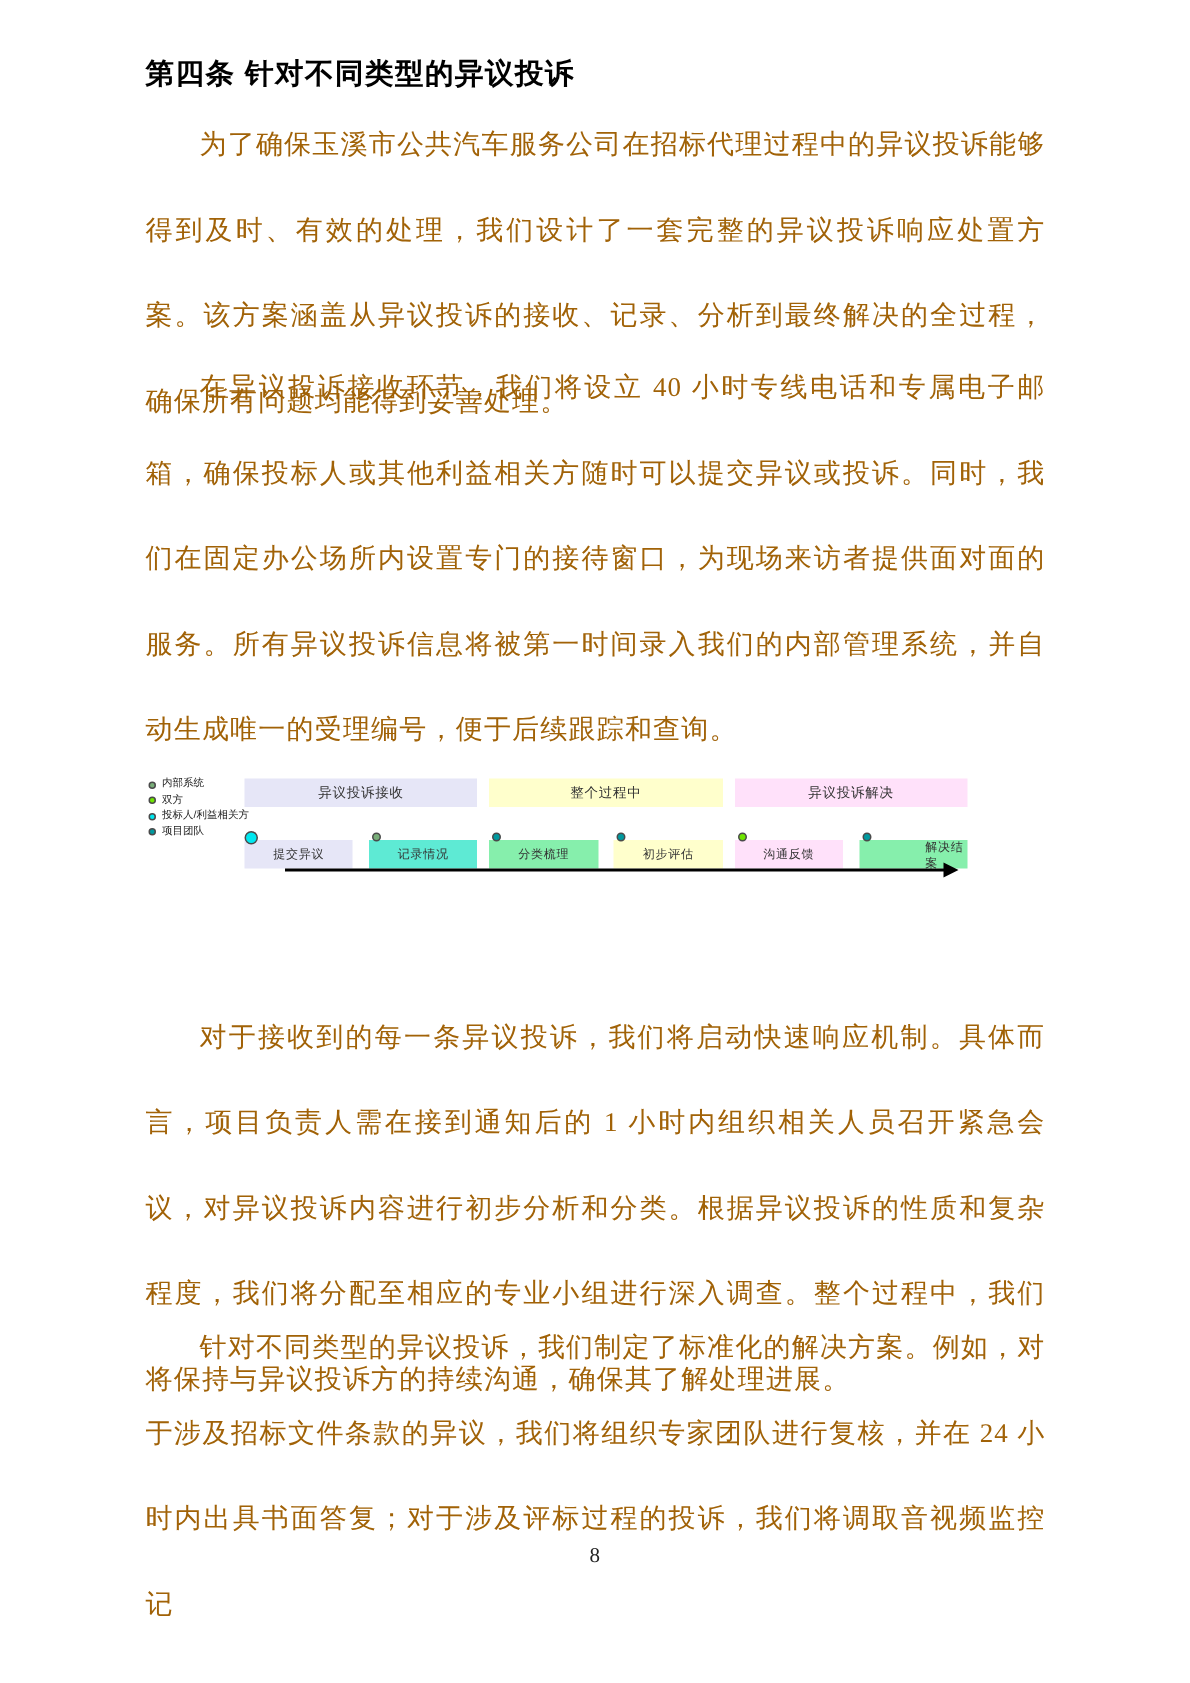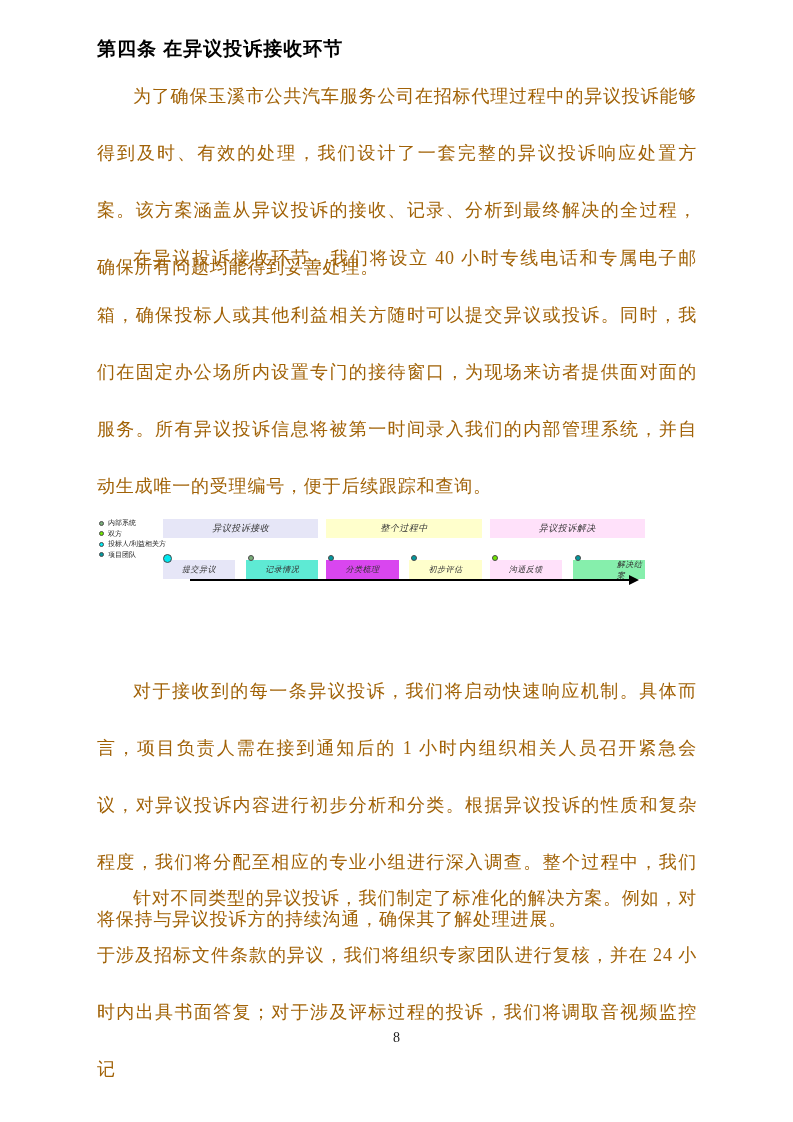--- a/index.html
+++ b/index.html
@@ -58,21 +58,21 @@
     white-space: nowrap;
   }
   .legend-dot {
     flex: 0 0 auto;
     width: 5px; height: 5px; border-radius: 50%;
     border: 1px solid #4a4a4a;
     margin-right: 4px;
   }
   .phases {
     position: absolute; left: 68px; right: 0; top: 6px;
-    display: flex; gap: 8px; font-style: italic;
+    display: flex; gap: 8px;
   }
   .phase { flex: 1; position: relative; }
   .phase-header {
     height: 19px;
     display: flex; align-items: center; justify-content: center;
     font-size: 9px; color: #333;
     letter-spacing: 0.5px;
   }
   .steps {
     display: flex; justify-content: space-between;
@@ -112,21 +112,21 @@
     left: 0; right: 0; top: 1030px;
     text-align: center;
     font-size: 14px; color: #222;
   }
 </style>
 </head>
 <body>
 
 <div class="page">
 
-  <div class="heading">第四条 在异议投诉接收环节</div>
+  <div class="heading">第四条 针对不同类型的异议投诉</div>
 
   <div class="para" id="p1">为了确保玉溪市公共汽车服务公司在招标代理过程中的异议投诉能够得到及时、有效的处理，我们设计了一套完整的异议投诉响应处置方案。该方案涵盖从异议投诉的接收、记录、分析到最终解决的全过程，确保所有问题均能得到妥善处理。</div>
   <div class="para" id="p2">在异议投诉接收环节，我们将设立 40 小时专线电话和专属电子邮箱，确保投标人或其他利益相关方随时可以提交异议或投诉。同时，我们在固定办公场所内设置专门的接待窗口，为现场来访者提供面对面的服务。所有异议投诉信息将被第一时间录入我们的内部管理系统，并自动生成唯一的受理编号，便于后续跟踪和查询。</div>
 
   <div class="diagram">
 
     <div class="legend">
       <div class="legend-row">
         <span class="legend-dot" style="background: rgb(121, 174, 121);"></span>
         <span>内部系统</span>
@@ -157,21 +157,21 @@
           <div class="step" style="background: #5eead4;">
             <span class="step-dot" style="background: rgb(121, 174, 121);"></span>
             <span>记录情况</span>
           </div>
         </div>
       </div>
 
       <div class="phase">
         <div class="phase-header" style="background: rgb(255, 255, 204);">整个过程中</div>
         <div class="steps">
-          <div class="step" style="background: #d946ef;">
+          <div class="step" style="background: #86efac;">
             <span class="step-dot" style="background: rgb(0, 153, 159);"></span>
             <span>分类梳理</span>
           </div>
           <div class="step" style="background: rgb(255, 255, 204);">
             <span class="step-dot" style="background: rgb(0, 153, 159);"></span>
             <span>初步评估</span>
           </div>
         </div>
       </div>
 

